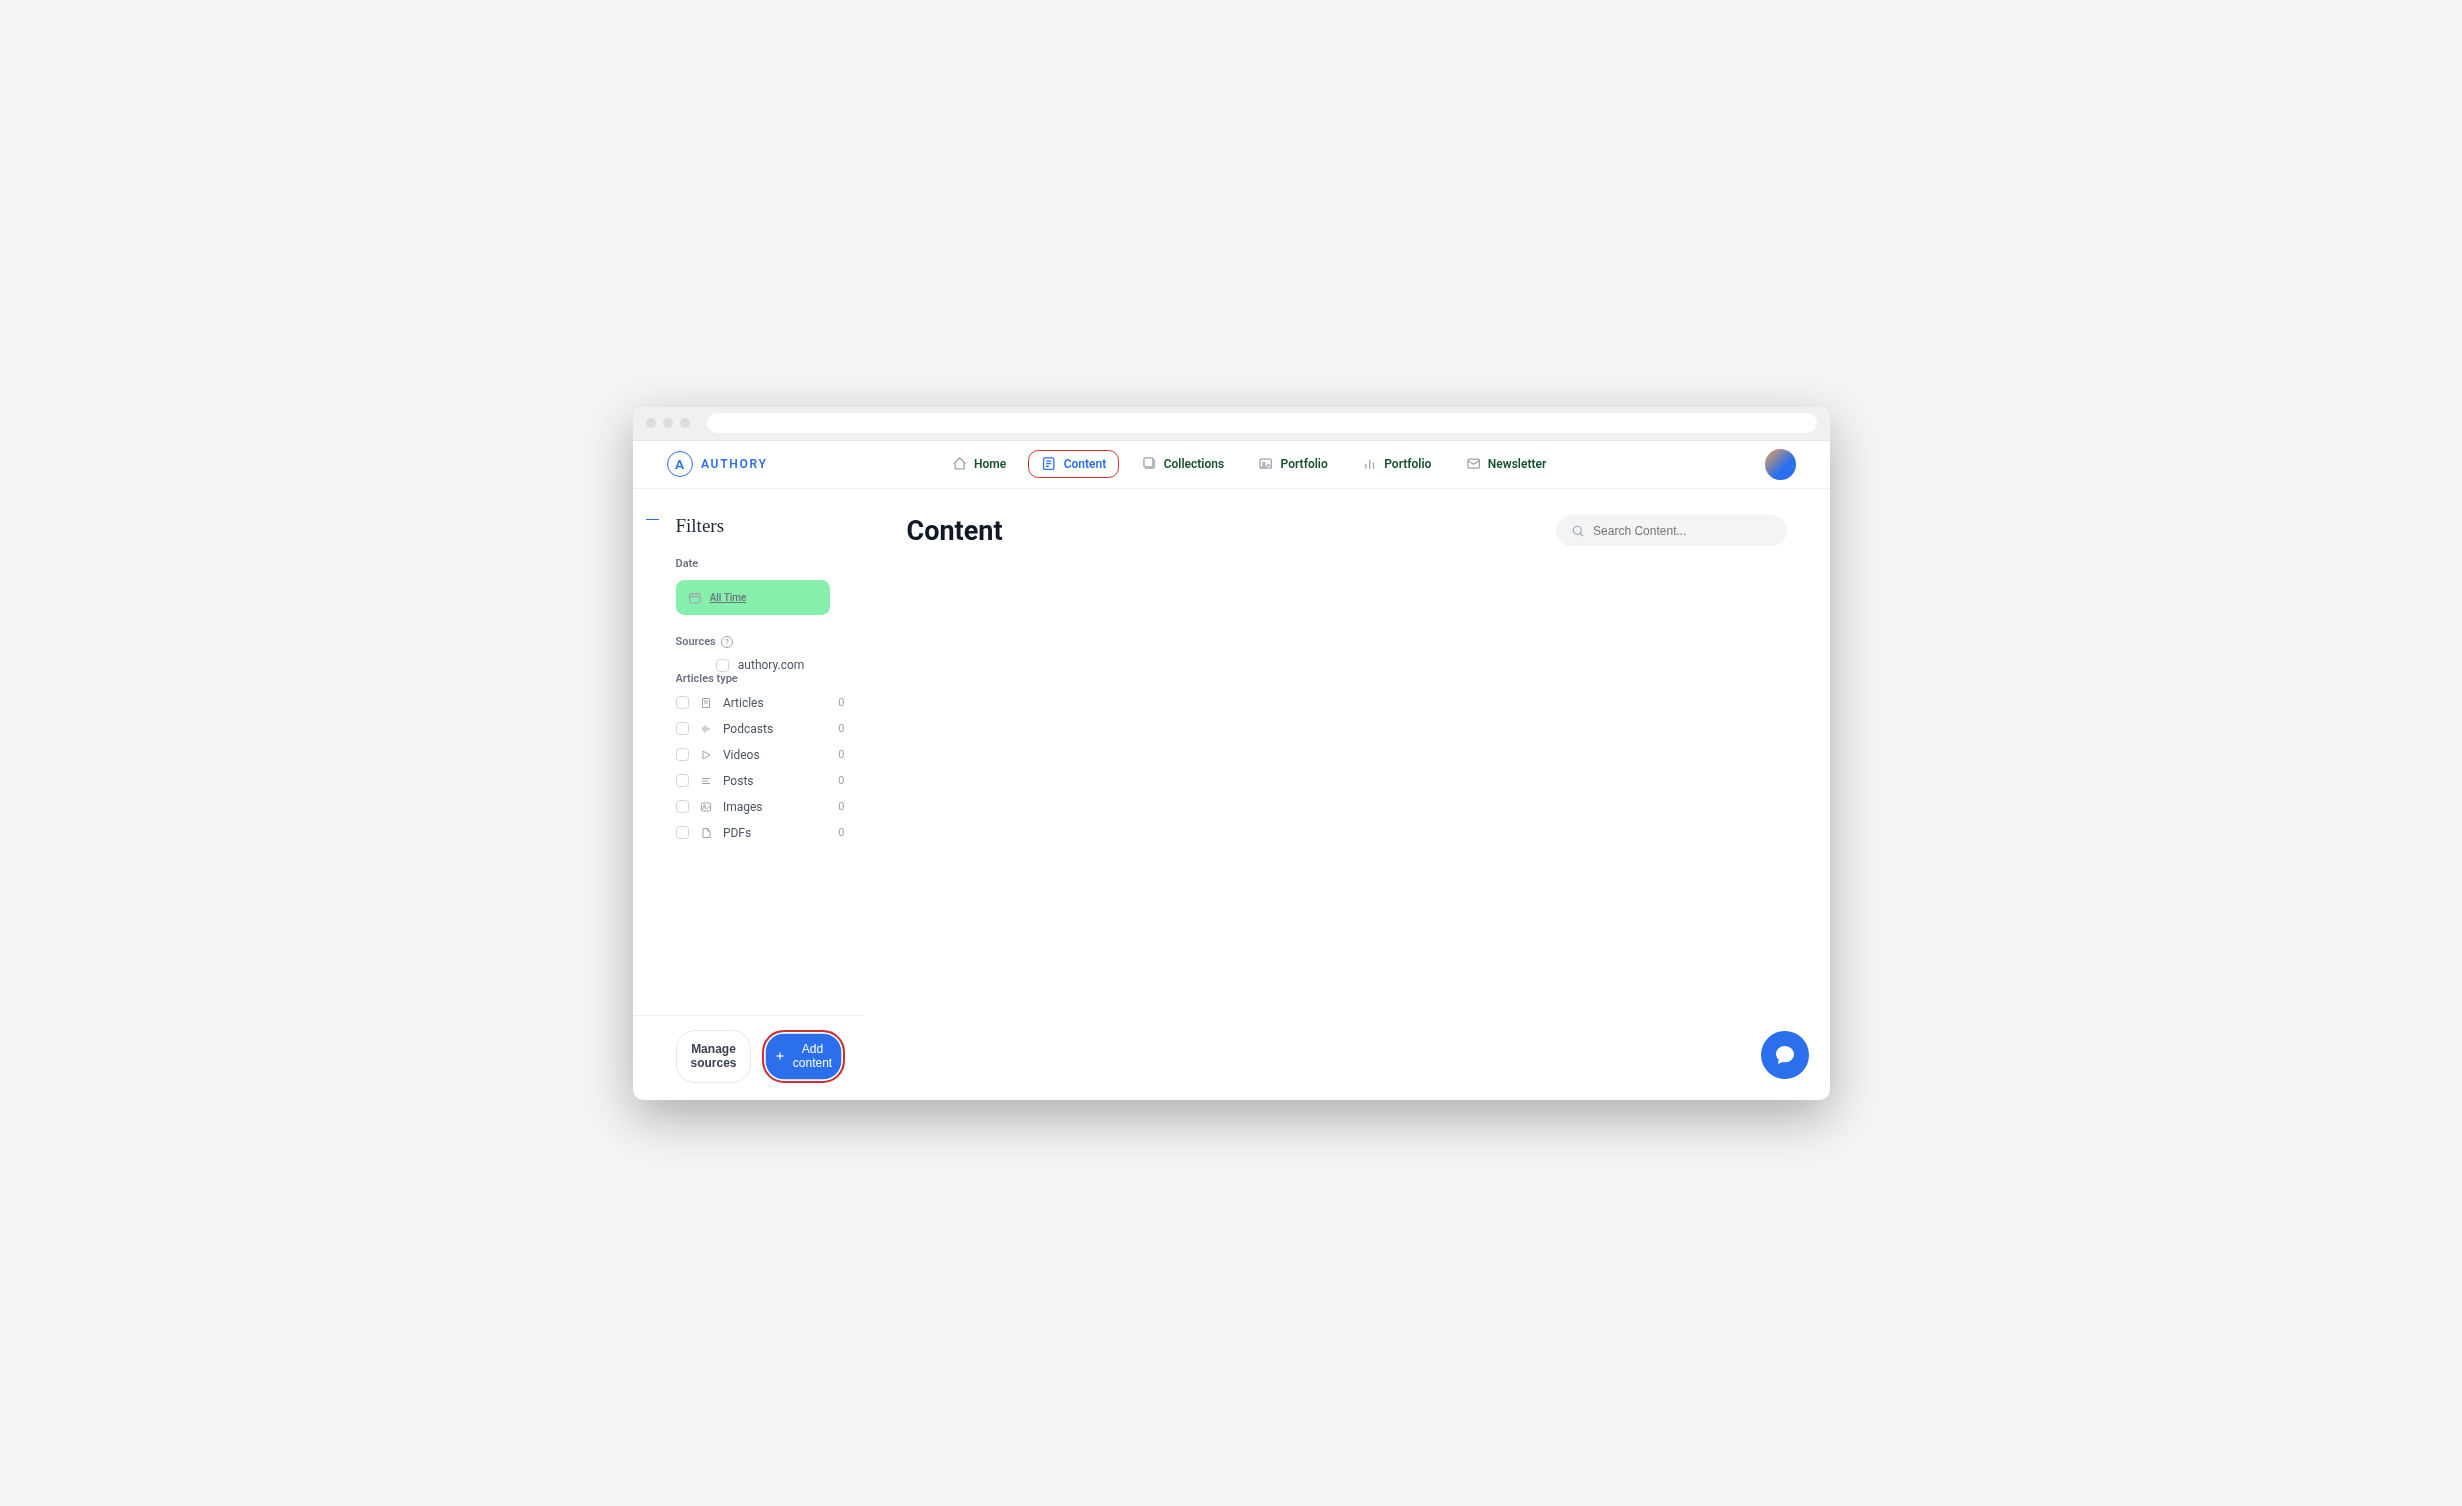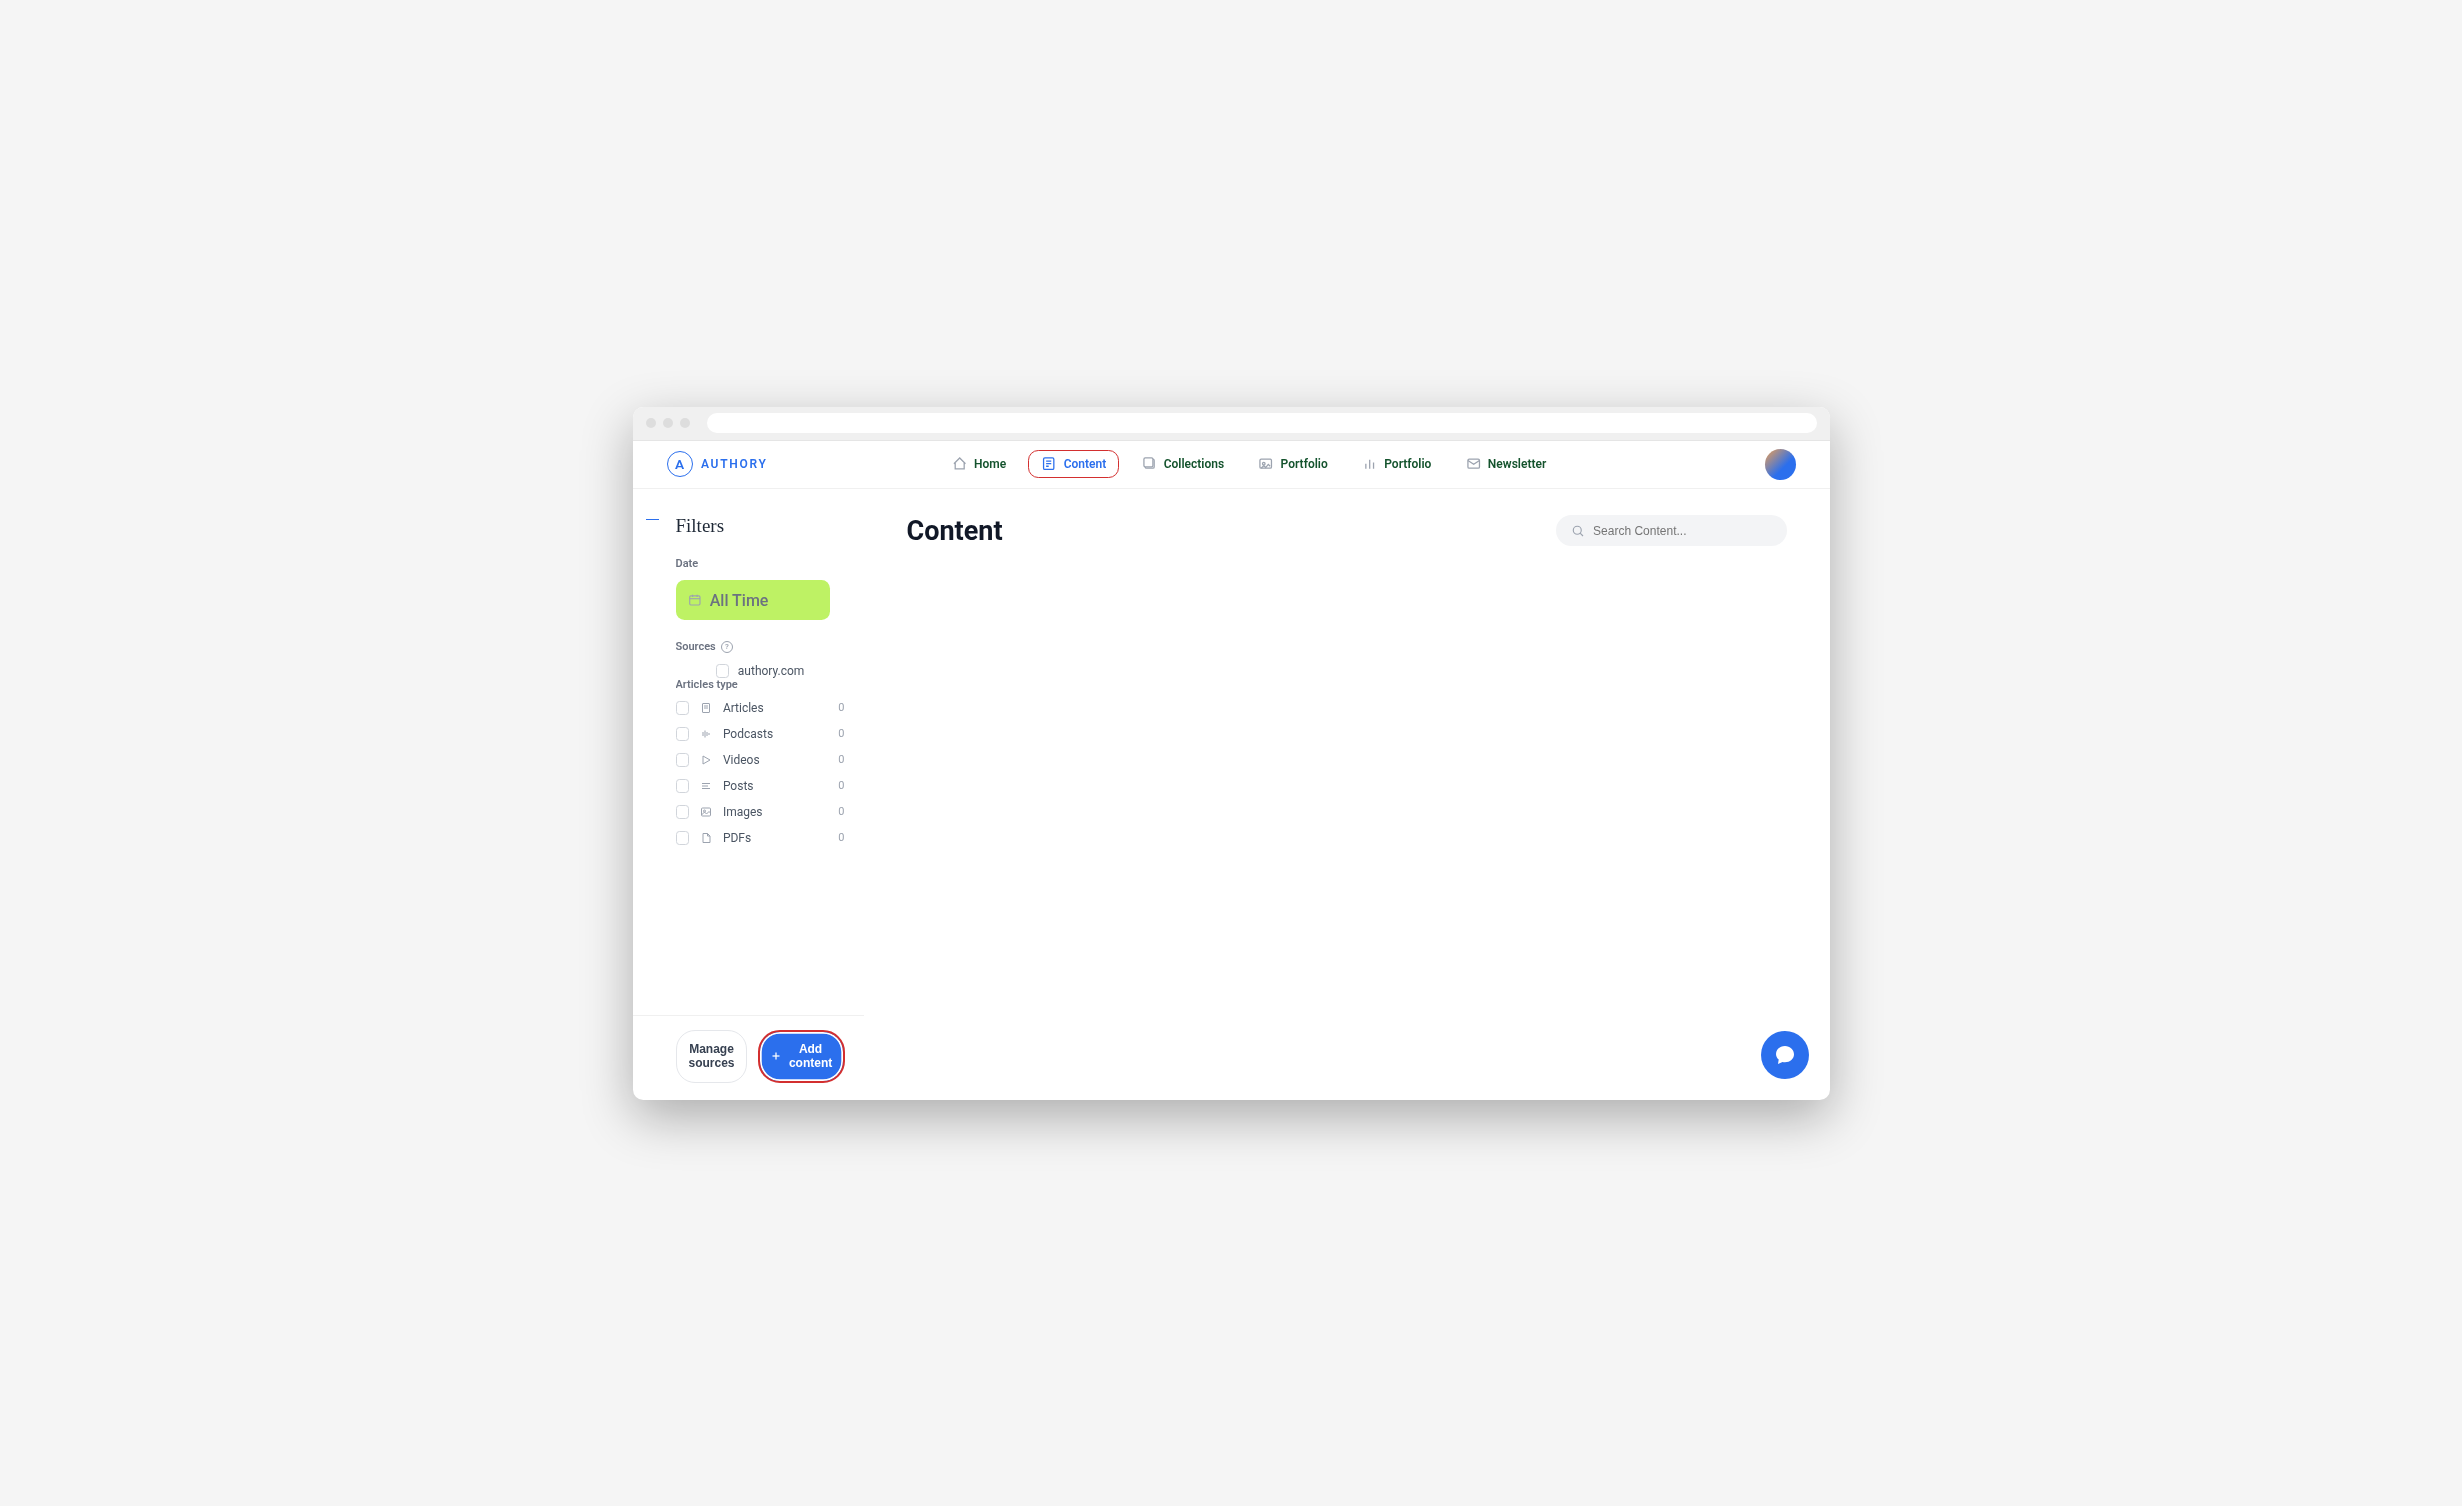--- a/index.html
+++ b/index.html
@@ -18,32 +18,32 @@
 .nav-items { display: flex; gap: 10.3px; flex: 1; justify-content: center; margin-left: -85px; }
 .nav-item { display: flex; align-items: center; gap: 6.8px; padding: 6.8px 12px; border-radius: 8.5px; cursor: pointer; color: #14532d; font-weight: 600; font-size: 12px; }
 .nav-item.active { color: #2B6FED; border: 1.7px solid #d32f2f; padding: 5.1px 12px; border-radius: 10.3px; }
 .nav-icon { width: 15.4px; height: 15.4px; display: flex; align-items: center; justify-content: center; }
 .avatar { width: 31px; height: 31px; border-radius: 50%; background: linear-gradient(135deg, #f0a050, #2B6FED 60%); }
 .main-row { flex: 1; display: flex; overflow: hidden; }
 .sidebar { width: 231px; padding: 26px 19px 17px 43px; display: flex; flex-direction: column; position: relative; }
 .sidebar-scroll { flex: 1; overflow-y: auto; }
 .filters-title { font-family: Georgia, serif; font-size: 19px; color: #1f2937; margin-bottom: 20.5px; }
 .filter-label { font-size: 11px; color: #6b7280; font-weight: 600; margin-bottom: 10.3px; display: flex; align-items: center; gap: 5.1px; }
-.date-pill { background: #bef264; border-radius: 8.5px; padding: 10.3px 12px; display: flex; align-items: center; gap: 8.5px; color: #6b7280; font-weight: 500; font-size: 16px; margin-bottom: 20.5px; cursor: pointer; width: 154px; }
+.date-pill { background: #86efac; border-radius: 8.5px; padding: 10.3px 12px; display: flex; align-items: center; gap: 8.5px; color: #6b7280; font-weight: 500; font-size: 10px; margin-bottom: 20.5px; cursor: pointer; width: 154px; text-decoration: underline; }
 .source-row { display: flex; align-items: center; gap: 8.5px; margin-bottom: 0; cursor: pointer; justify-content: center; }
 .checkbox { width: 13.7px; height: 13.7px; border: 1.3px solid #d1d5db; border-radius: 3.4px; flex-shrink: 0; }
 .source-label { font-size: 12px; color: #4b5563; }
 .type-list { display: flex; flex-direction: column; gap: 12px; margin-bottom: 17px; }
 .type-row { display: flex; align-items: flex-start; gap: 10px; cursor: pointer; }
 .type-icon { width: 13.7px; height: 13.7px; color: #9ca3af; flex-shrink: 0; display: flex; align-items: center; justify-content: center; }
 .type-label { font-size: 12px; color: #4b5563; flex: 1; }
 .type-count { font-size: 11px; color: #9ca3af; }
 .sidebar-footer { border-top: 0.9px solid #f0f0f0; padding-top: 13.7px; margin-left: -43px; margin-right: -19px; padding-left: 43px; padding-right: 19px; display: flex; flex-direction: row; gap: 10.3px; }
 .btn-outline { border: 0.9px solid #e5e7eb; background: #fff; border-radius: 19px; padding: 10.3px; font-weight: 600; color: #374151; font-size: 12px; cursor: pointer; width: 162px; }
-.btn-primary { background: #2B6FED; color: #fff; border: 2.6px solid #d32f2f; border-radius: 22px; padding: 10.3px; font-weight: 700; font-size: 12px; cursor: pointer; display: flex; align-items: center; justify-content: center; gap: 6.8px; width: 162px; box-shadow: inset 0 0 0 1.7px #fff; }
+.btn-primary { background: #2B6FED; color: #fff; border: 2.6px solid #d32f2f; border-radius: 22px; padding: 10.3px; font-weight: 400; font-size: 12px; cursor: pointer; display: flex; align-items: center; justify-content: center; gap: 6.8px; width: 162px; box-shadow: inset 0 0 0 1.7px #fff; }
 .content-area { flex: 1; padding: 26px 43px; }
 .content-header { display: flex; justify-content: space-between; align-items: center; }
 .content-title { font-size: 27px; font-weight: 700; color: #111827; }
 .search-box { background: #f3f4f6; border-radius: 19px; padding: 8.5px 15.4px; display: flex; align-items: center; gap: 8.5px; width: 231px; }
 .search-input { border: none; background: transparent; outline: none; font-size: 12px; color: #701a75; flex: 1; }
 .help-circle { width: 12px; height: 12px; border: 1.3px solid #9ca3af; border-radius: 50%; display: flex; align-items: center; justify-content: center; font-size: 7.7px; color: #9ca3af; }
 .sidebar-indicator { position: absolute; left: 13px; top: 30px; width: 13.7px; height: 1.7px; background: #2B6FED; }
 .chat-bubble { position: absolute; bottom: 20.5px; right: 20.5px; width: 48px; height: 48px; background: #2B6FED; border-radius: 50%; display: flex; align-items: center; justify-content: center; cursor: pointer; }
 svg { display: block; }
 </style>

